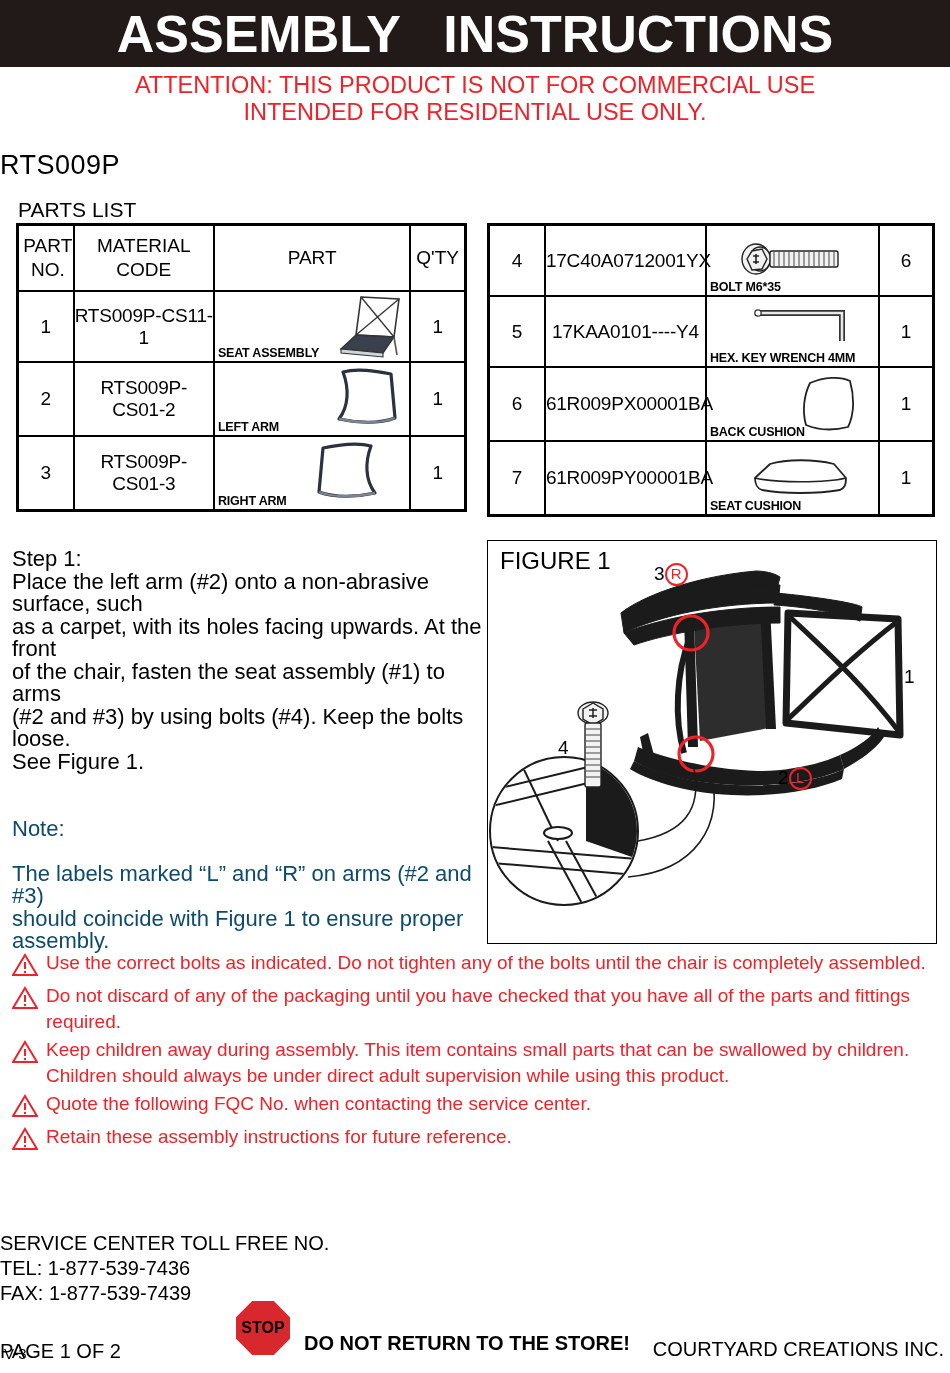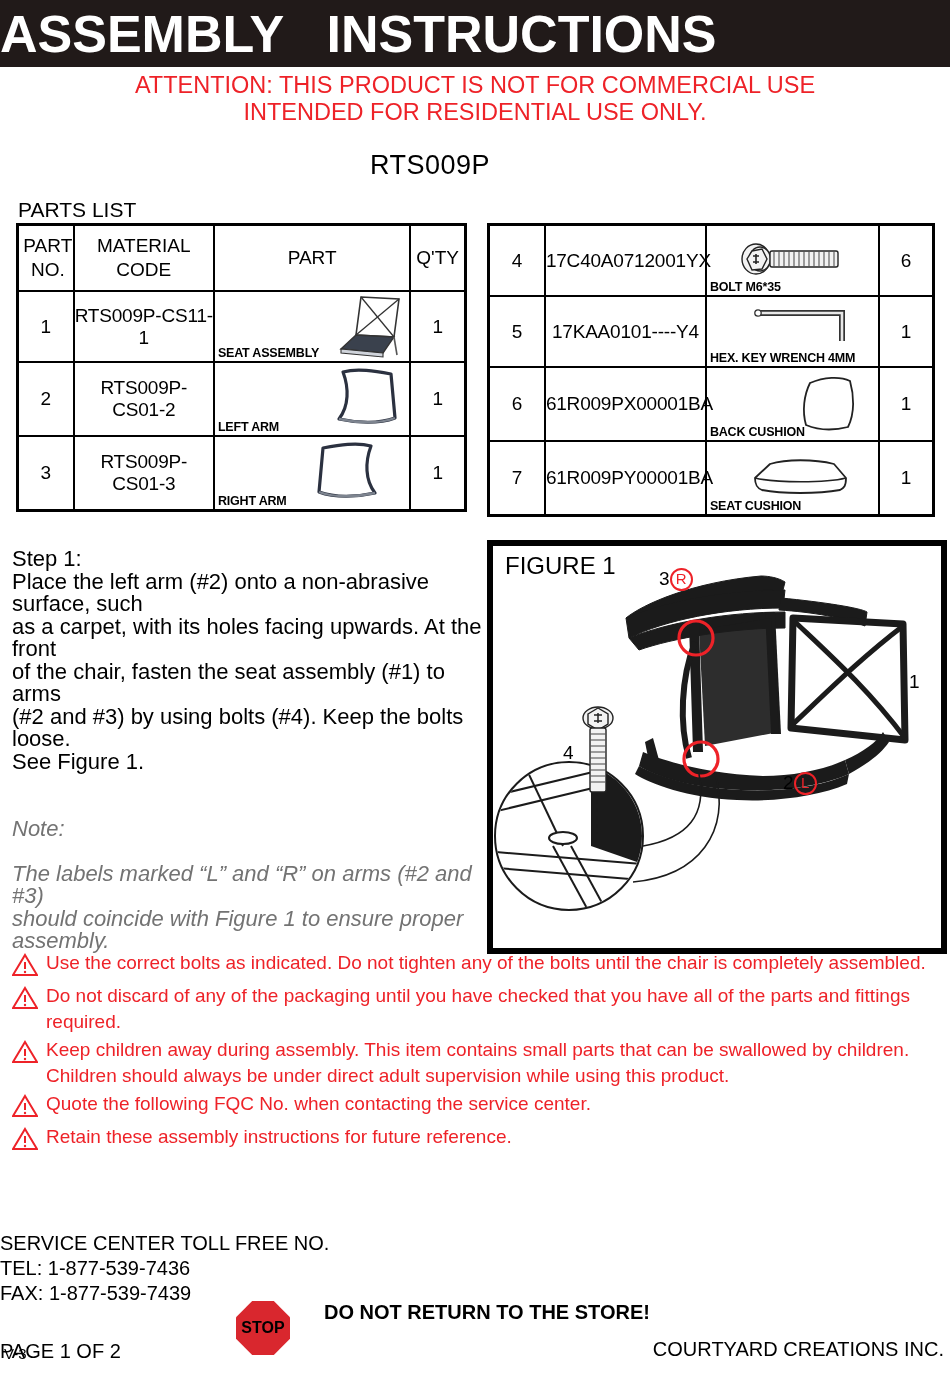--- a/index.html
+++ b/index.html
@@ -17,21 +17,21 @@
   }
 
   
   .title-bar {
     position: absolute;
     left: 0; top: 0;
     width: 950px; height: 67px;
     background: #211a19;
     display: flex;
     align-items: center;
-    justify-content: flex-start;
+    justify-content: center;
   }
   .title-bar .title-text {
     color: #ffffff;
     font-size: 52px;
     font-weight: bold;
     letter-spacing: 0px;
     white-space: pre;
     line-height: 52px;
   }
   .attention {
@@ -40,21 +40,20 @@
     width: 950px;
     text-align: center;
     color: #ee2228;
     font-size: 23.5px;
     line-height: 27px;
   }
   .model-no {
     position: absolute;
     left: 0; top: 150px;
     width: 860px;
-    text-align: center;
     font-size: 27px;
     letter-spacing: 0.5px;
   }
   .parts-list-label {
     position: absolute;
     left: 18px; top: 198px;
     font-size: 21px;
   }
 
   
@@ -115,32 +114,31 @@
   
   .step-block {
     position: absolute;
     left: 12px; top: 548px;
     width: 470px;
     font-size: 22px;
     line-height: 22.5px;
   }
   .step-block .blk { white-space: pre-line; }
   .note-block {
-    color: #737373;
+    color: #0c4a6e;
     margin-top: 22px;
     white-space: pre-line;
-    font-style: italic;
   }
 
   
   .figure-box {
     position: absolute;
     left: 487px; top: 540px;
     width: 448px; height: 402px;
-    border: 6px solid #000000;
+    border: 1px solid #000000;
     background: #fff;
     overflow: hidden;
   }
   .figure-label {
     position: absolute;
     left: 12px; top: 6px;
     font-size: 24px;
   }
   .fig-num {
     position: absolute;
@@ -189,22 +187,21 @@
     width: 950px;
     text-align: left;
     font-size: 20px;
     line-height: 25px;
     white-space: pre-line;
   }
   .stop-row {
     position: absolute;
     left: 236px; top: 1301px;
     display: flex;
-    align-items: flex-start;
-    gap: 20px;
+    align-items: flex-end;
   }
   .stop-sign {
     width: 54px; height: 54px;
     background: #d9272e;
     clip-path: polygon(30% 0,70% 0,100% 30%,100% 70%,70% 100%,30% 100%,0 70%,0 30%);
     display: flex; align-items: center; justify-content: center;
     color: #000;
     font-size: 16px;
     font-weight: bold;
   }

